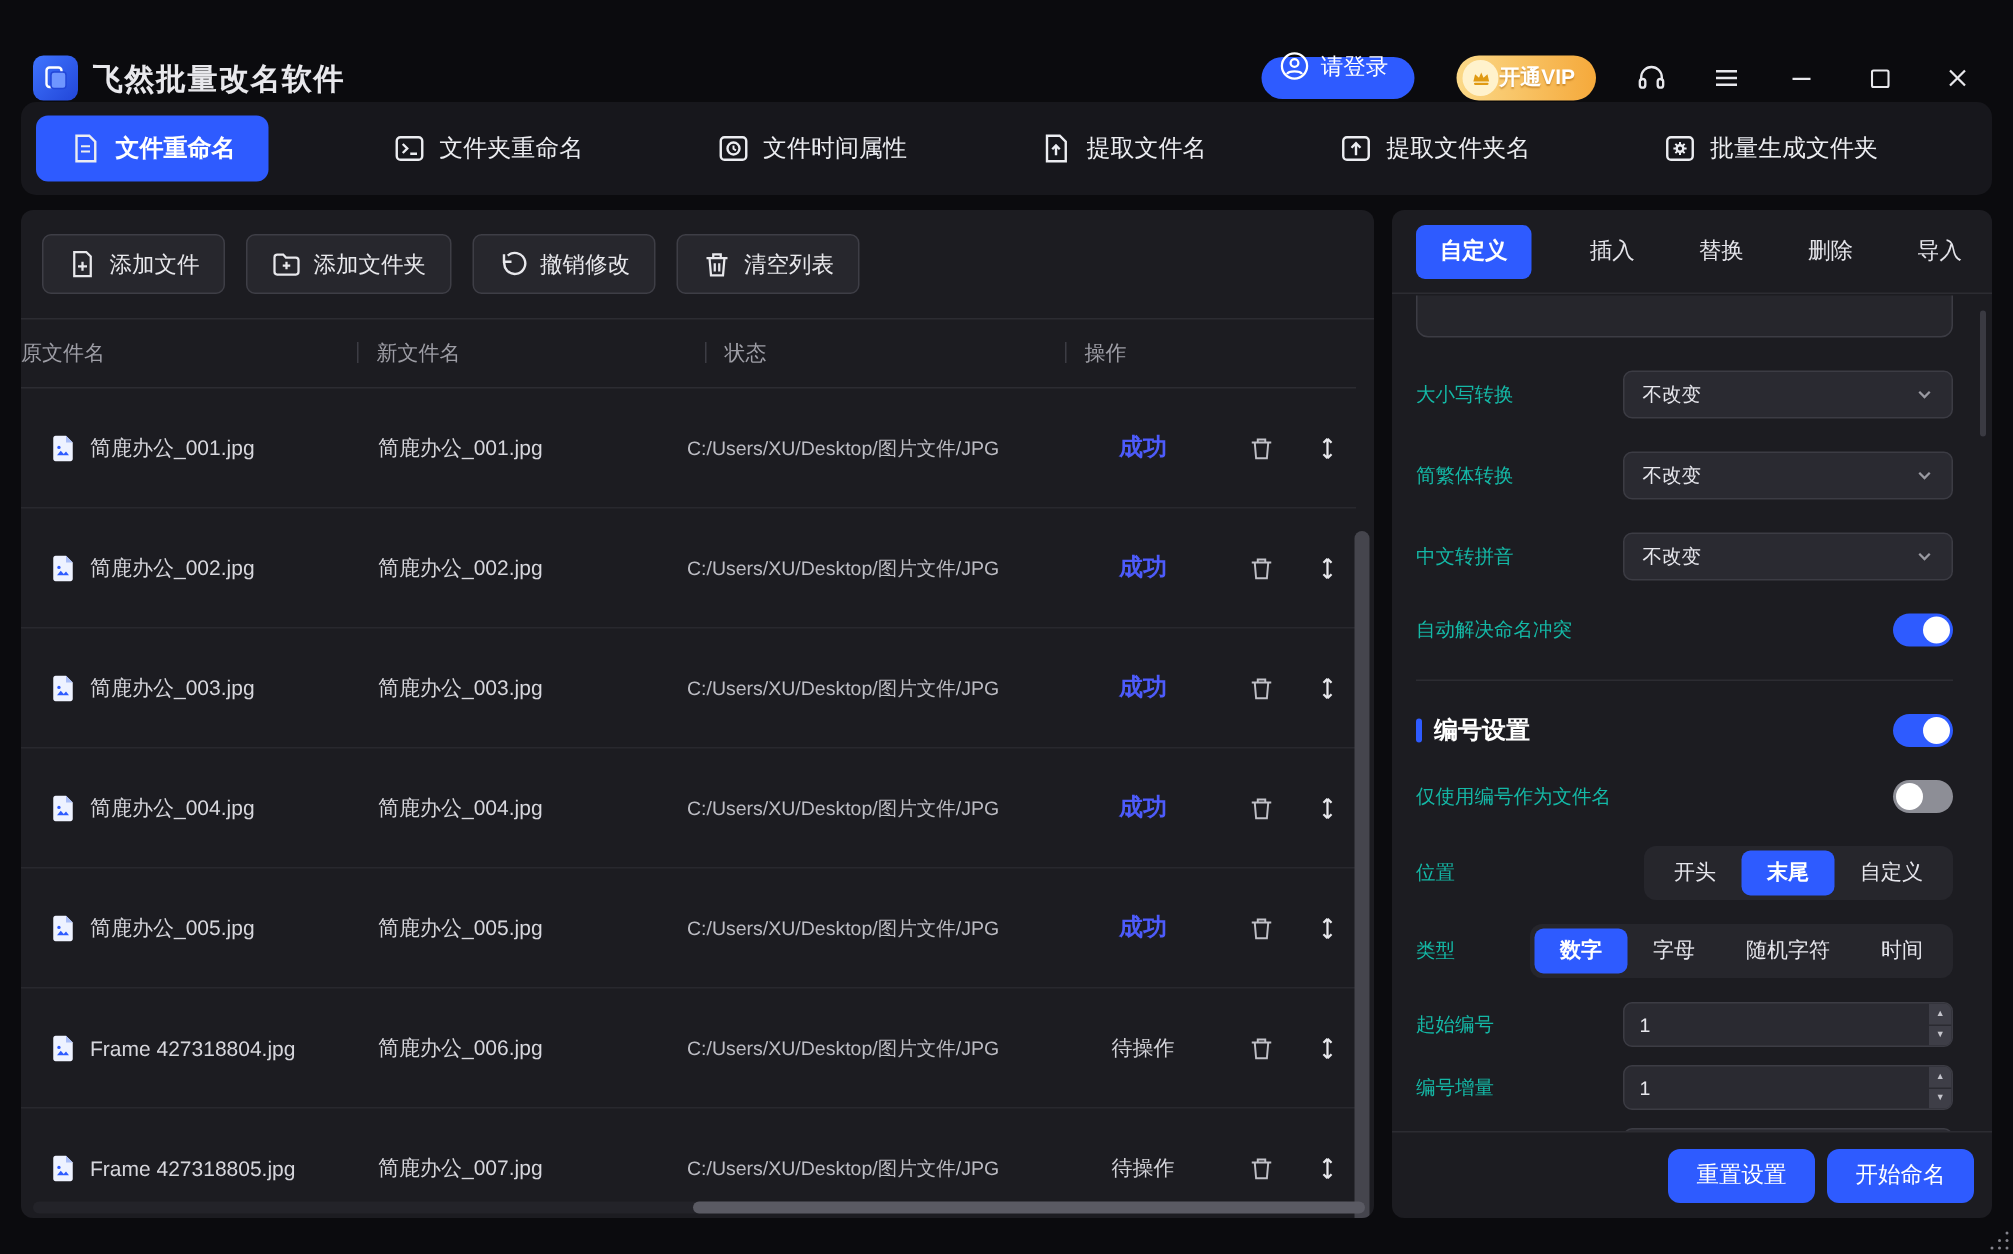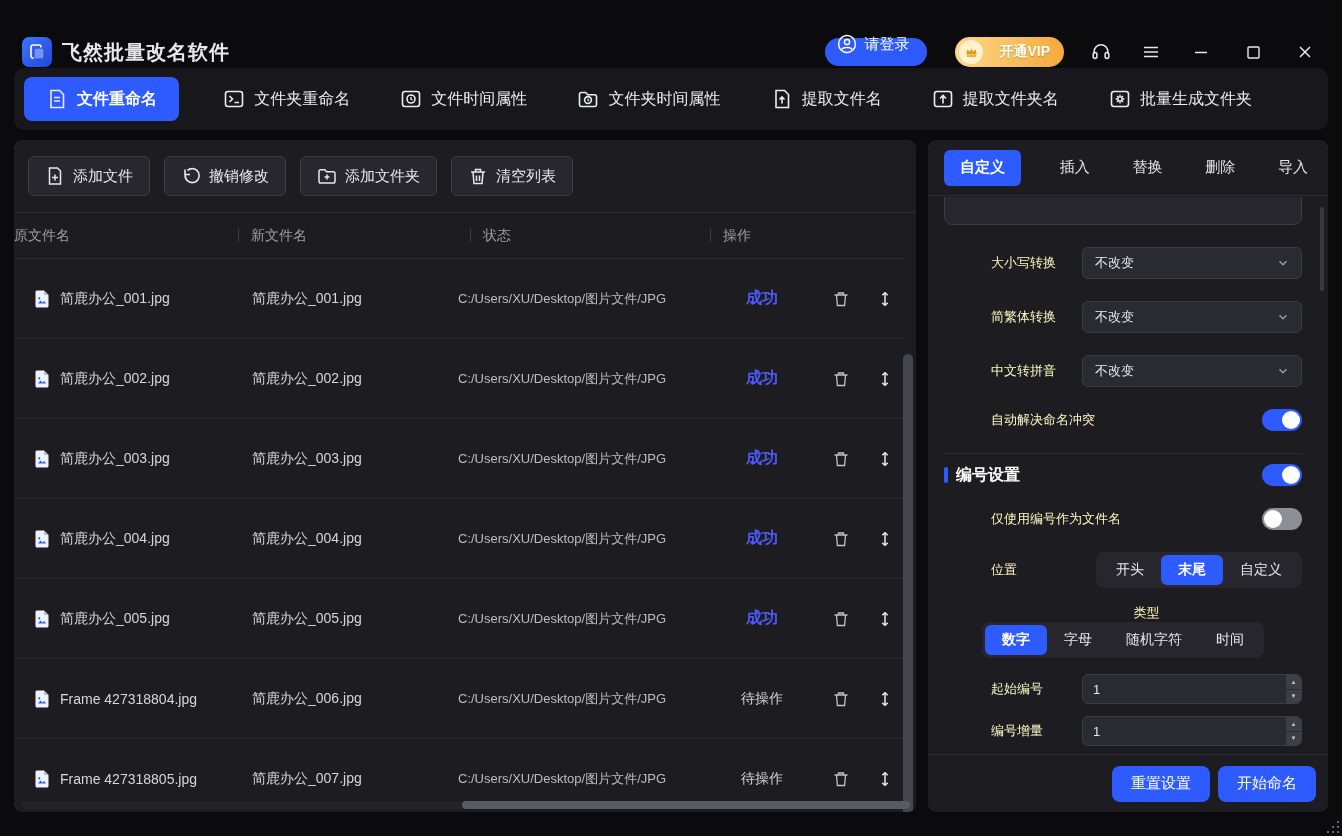--- a/index.html
+++ b/index.html
@@ -17,21 +17,21 @@
     display:flex; align-items:center; padding:0 22px; }
   .app-logo { width:30px; height:30px; border-radius:7px;
     background:linear-gradient(135deg,#3f74ff,#2246d8);
     display:flex; align-items:center; justify-content:center; }
   .app-title { font-size:20px; font-weight:bold; margin-left:10px; letter-spacing:1px; }
   .tb-right { margin-left:auto; display:flex; align-items:center; }
   .login-btn { height:28px; padding:0 18px 16px 12px; border-radius:17px; background:#2e5bff;
     display:flex; align-items:center; gap:7px; font-size:15px; color:#fff; }
   .vip-btn { height:30px; margin-left:28px; padding:0 14px 0 4px; border-radius:15px;
     background:linear-gradient(90deg,#fbd988,#f5a93b);
-    display:flex; align-items:center; gap:16px; font-size:14px; font-weight:bold; color:#fff;
+    display:flex; align-items:center; gap:0; font-size:14px; font-weight:bold; color:#fff;
     text-shadow:0 1px 1px rgba(160,90,0,.45); }
   .vip-badge { width:24px; height:24px; border-radius:50%; background:#fff2cc;
     display:flex; align-items:center; justify-content:center; }
   .tb-icon { width:26px; height:26px; margin-left:24px; display:flex; align-items:center;
     justify-content:center; color:#e8e8ec; }
   .winctl { width:30px; height:30px; margin-left:22px; display:flex; align-items:center;
     justify-content:center; color:#e8e8ec; }
 
   
   .navbar { position:absolute; left:14px; top:68px; width:1314px; height:62px;
@@ -86,30 +86,30 @@
     padding:0 16px; border-bottom:1px solid #2c2c32; }
   .ptab { font-size:15px; color:#e4e4ea; padding:0 4px; }
   .ptab.active { background:#2e5bff; color:#fff; border-radius:6px; height:36px;
     display:flex; align-items:center; padding:0 16px; font-weight:bold; }
 
   .settings { position:absolute; left:0; right:0; top:57px; bottom:58px; overflow:hidden;
     padding:0 26px 0 16px; }
   .partial-top { height:38px; margin-top:-10px; background:#26262c;
     border:1px solid #3c3c44; border-radius:8px; }
   .srow { display:flex; align-items:center; justify-content:space-between; margin-top:22px; }
-  .slabel { font-size:13px; color:#fef9c3;margin-left:47px; }
+  .slabel { font-size:13px; color:#14b8a6; }
   .dropdown { width:220px; height:32px; background:#2a2a31; border:1px solid #3c3c44;
     border-radius:6px; display:flex; align-items:center; justify-content:space-between;
     padding:0 12px; font-size:13px; color:#e6e6ec; }
   .toggle { width:40px; height:22px; border-radius:11px; position:relative; flex:none; }
   .toggle .knob { position:absolute; top:2px; width:18px; height:18px; border-radius:50%; background:#fff; }
   .toggle.on { background:#2e5bff; } .toggle.on .knob { right:2px; }
   .toggle.off { background:#8d8e96; } .toggle.off .knob { left:2px; }
   .sdivider { border-top:1px solid #2c2c32; margin-top:22px; }
-  .section-row { display:flex; align-items:center; margin-top:10px; }
+  .section-row { display:flex; align-items:center; margin-top:22px; }
   .section-bar { width:4px; height:16px; border-radius:2px; background:#2e5bff; margin-right:8px; }
   .section-title { font-size:16px; font-weight:bold; color:#fff; }
   .section-row .toggle { margin-left:auto; }
   .seg { background:#26262c; border-radius:8px; padding:3px; display:flex; align-items:center; }
   .seg-item { height:30px; display:flex; align-items:center; padding:0 17px; font-size:14px;
     color:#e6e6ec; border-radius:6px; white-space:nowrap; }
   .seg-item.active { background:#2e5bff; color:#fff; font-weight:bold; }
   .numinput { width:220px; height:30px; background:#2a2a31; border:1px solid #3c3c44;
     border-radius:6px; display:flex; align-items:center; overflow:hidden; }
   .numinput input { flex:1; background:transparent; border:none; outline:none; color:#e6e6ec;
@@ -218,30 +218,20 @@
           <rect x="2.5" y="3.5" width="17" height="15" rx="2.5"></rect>
           <circle cx="11" cy="11" r="4"></circle>
           <path d="M11 9v2.2l1.6 1" stroke-width="1.3"></path>
         </svg>
     </span>
     <span>文件时间属性</span>
   </div>
   <div class="nav-tab">
     <span class="ic">
       <svg viewBox="0 0 22 22" fill="none" stroke="currentColor" stroke-width="1.6">
-          <path d="M2.5 6.5c0-1.1.9-2 2-2h4.2l2 2.3h6.8c1.1 0 2 .9 2 2v7.7c0 1.1-.9 2-2 2h-13c-1.1 0-2-.9-2-2z"></path>
-          <circle cx="11" cy="12" r="3.4"></circle>
-          <path d="M11 10.4v1.8l1.3.8" stroke-width="1.2"></path>
-        </svg>
-    </span>
-    <span>文件夹时间属性</span>
-  </div>
-  <div class="nav-tab">
-    <span class="ic">
-      <svg viewBox="0 0 22 22" fill="none" stroke="currentColor" stroke-width="1.6">
           <path d="M5 2.5h8.5l4 4V19.5H5z"></path>
           <path d="M11 15.5V9M8.5 11.5L11 9l2.5 2.5"></path>
         </svg>
     </span>
     <span>提取文件名</span>
   </div>
   <div class="nav-tab">
     <span class="ic">
       <svg viewBox="0 0 22 22" fill="none" stroke="currentColor" stroke-width="1.6">
           <rect x="2.5" y="3.5" width="17" height="15" rx="2.5"></rect>
@@ -269,35 +259,35 @@
       <span class="ic">
         <svg viewBox="0 0 20 20" fill="none" stroke="currentColor" stroke-width="1.5">
             <path d="M4.5 2h8l3 3v13h-11z"></path>
             <path d="M10 8.5v6M7 11.5h6"></path>
           </svg>
       </span>
       <span>添加文件</span>
     </div>
     <div class="tool-btn">
       <span class="ic">
+        <svg viewBox="0 0 20 20" fill="none" stroke="currentColor" stroke-width="1.5">
+            <path d="M2 5.5c0-1 .8-1.8 1.8-1.8h4l1.8 2h6.6c1 0 1.8.8 1.8 1.8v7.7c0 1-.8 1.8-1.8 1.8H3.8c-1 0-1.8-.8-1.8-1.8z"></path>
+            <path d="M10 8.5v5M7.5 11h5"></path>
+          </svg>
+      </span>
+      <span>添加文件夹</span>
+    </div>
+    <div class="tool-btn">
+      <span class="ic">
         <svg viewBox="0 0 20 20" fill="none" stroke="currentColor" stroke-width="1.6">
             <path d="M4 3.5v5h5"></path>
             <path d="M4.3 8.3A7 7 0 1 0 6.5 4.4"></path>
           </svg>
       </span>
       <span>撤销修改</span>
-    </div>
-    <div class="tool-btn">
-      <span class="ic">
-        <svg viewBox="0 0 20 20" fill="none" stroke="currentColor" stroke-width="1.5">
-            <path d="M2 5.5c0-1 .8-1.8 1.8-1.8h4l1.8 2h6.6c1 0 1.8.8 1.8 1.8v7.7c0 1-.8 1.8-1.8 1.8H3.8c-1 0-1.8-.8-1.8-1.8z"></path>
-            <path d="M10 8.5v5M7.5 11h5"></path>
-          </svg>
-      </span>
-      <span>添加文件夹</span>
     </div>
     <div class="tool-btn">
       <span class="ic">
         <svg viewBox="0 0 20 20" fill="none" stroke="currentColor" stroke-width="1.5">
             <path d="M3 6h14M7.5 6V3.5h5V6M5 6l1 11.5h8L15 6M8.5 9.5v5.5M11.5 9.5v5.5"></path>
           </svg>
       </span>
       <span>清空列表</span>
     </div>
   </div>
@@ -600,21 +590,21 @@
 
     <div class="srow">
       <span class="slabel">位置</span>
       <div class="seg">
         <div class="seg-item">开头</div>
         <div class="seg-item active">末尾</div>
         <div class="seg-item">自定义</div>
       </div>
     </div>
 
-    <div class="srow" style="margin-top:16px;flex-direction:column;">
+    <div class="srow" style="margin-top:16px;">
       <span class="slabel">类型</span>
       <div class="seg">
         <div class="seg-item active">数字</div>
         <div class="seg-item">字母</div>
         <div class="seg-item">随机字符</div>
         <div class="seg-item">时间</div>
       </div>
     </div>
 
     <div class="srow" style="margin-top:16px;">

